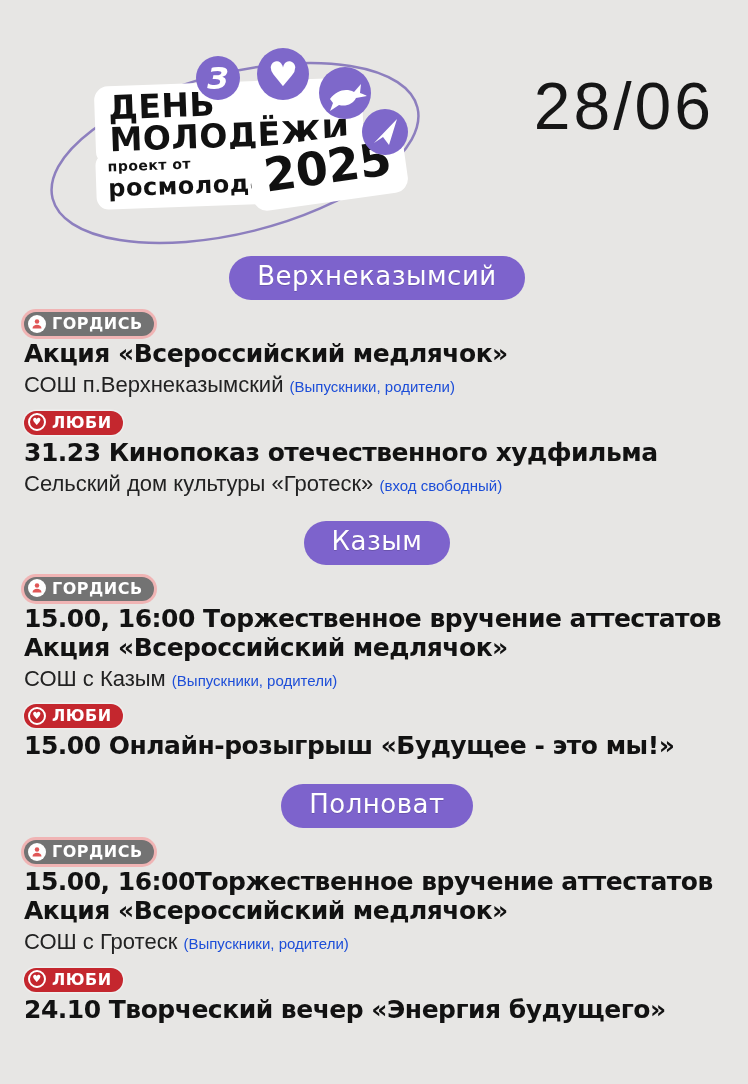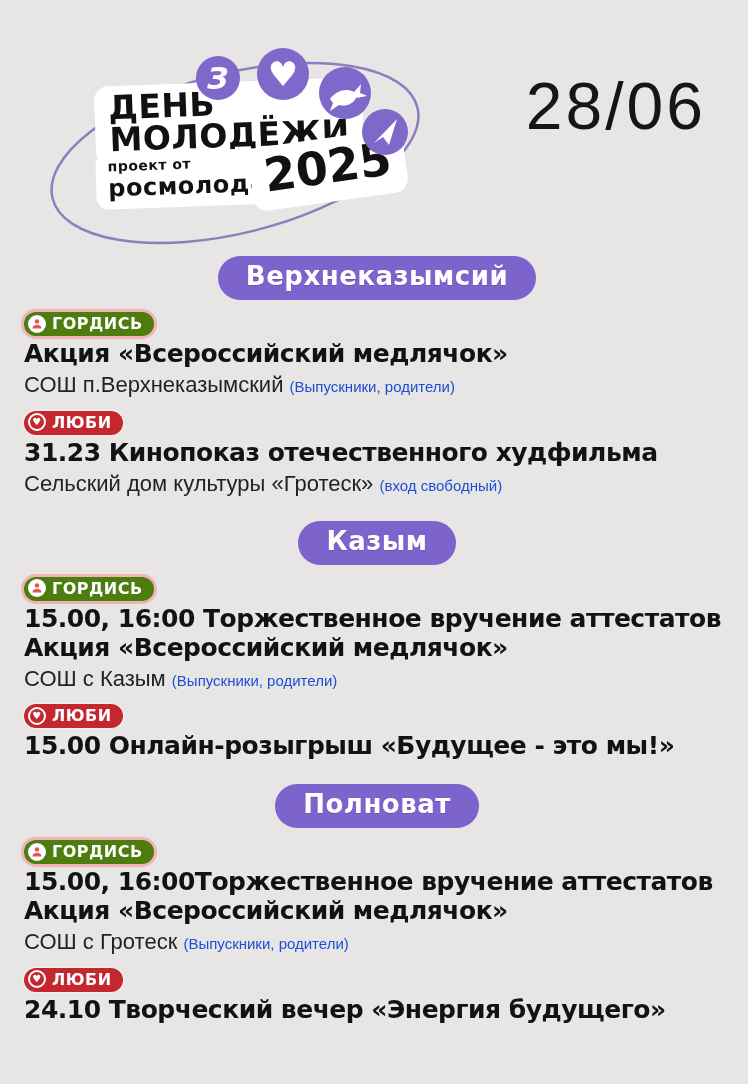--- a/index.html
+++ b/index.html
@@ -38,47 +38,47 @@
   .logo-s1 { font-weight:bold; font-size:14px; color:#111; letter-spacing:0.5px; }
   .logo-s2 { font-weight:bold; font-size:24px; color:#111; letter-spacing:0.5px; }
   .sticker-year {
     left:250px; top:138px;
     padding:2px 14px 8px;
     border-radius:14px;
     transform:rotate(-8deg);
     font-weight:bold; font-size:46px; color:#111;
   }
   .date {
-    position:absolute; right:42px; top:68px;
+    position:absolute; right:34px; top:68px;
     font-family:"Liberation Sans", sans-serif;
     font-weight:400; font-size:66px; letter-spacing:3px;
     color:#161616;
   }
 
   
   .content { position:absolute; left:24px; top:256px; right:18px; }
   .section { margin-bottom:24px; }
   .section-badge {
     display:block; width:fit-content; margin:0 auto 10px;
     background:#7d63cc; color:#fff;
-    font-weight:bold; font-size:26px; letter-spacing:0.5px;
+    font-weight:normal; font-size:26px; letter-spacing:0.5px;
     padding:5px 28px 9px; border-radius:26px;
     text-shadow:0 1px 0 rgba(0,0,0,.15);
     text-align:center;
   }
   .event { margin-top:12px; }
   .event:first-of-type { margin-top:2px; }
 
   .tag-pill {
     display:inline-flex; align-items:center; gap:6px;
     color:#fff; font-weight:bold; font-size:16px; letter-spacing:0.5px;
     padding:2px 11px 3px 4px; border-radius:14px;
     margin-bottom:3px;
   }
-  .tag-gordis { background:#4d7c0f; box-shadow:0 0 0 3px #f0b4b4; }
+  .tag-gordis { background:#737373; box-shadow:0 0 0 3px #f0b4b4; }
   .tag-lyubi  { background:#c4272e; box-shadow:0 0 0 1.5px #efefee; }
   .tag-icon {
     width:18px; height:18px; border-radius:50%;
     display:inline-flex; align-items:center; justify-content:center;
     flex:0 0 auto;
   }
   .tag-gordis .tag-icon { background:#fff; color:#e05757; }
   .tag-lyubi  .tag-icon { border:2px solid #fff; color:#fff; font-size:10px; line-height:1; }
 
   .title {

